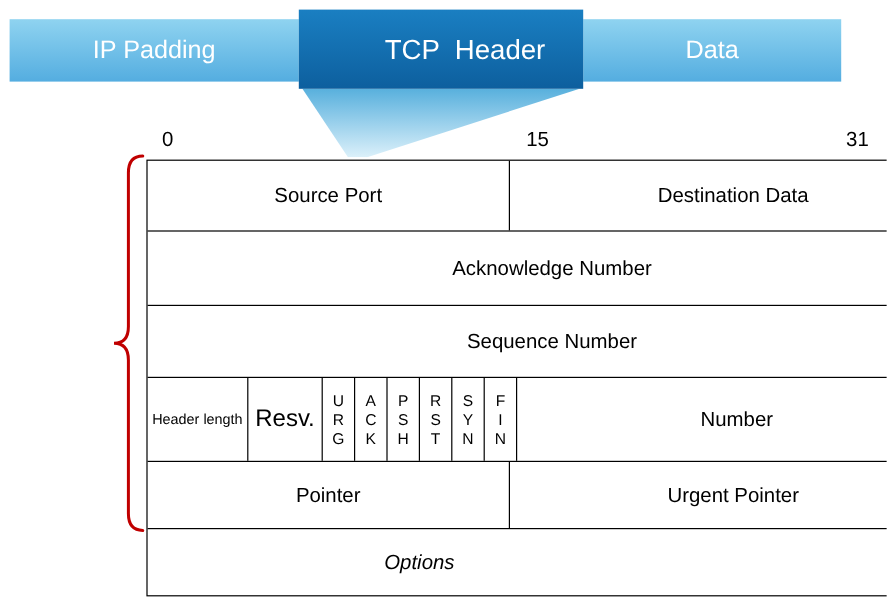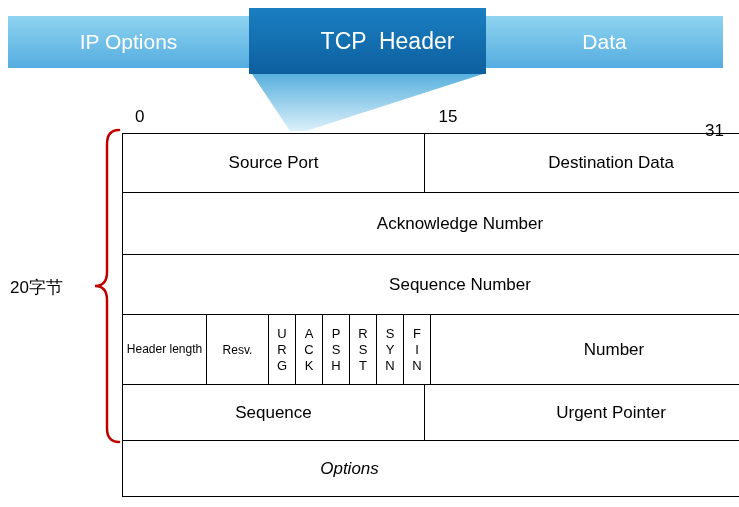--- a/index.html
+++ b/index.html
@@ -22,21 +22,21 @@
     justify-content: center;
     color: #ffffff;
   }
   .bar-light {
     background: linear-gradient(180deg, var(--light-blue-top, #8fd3f0) 0%, var(--light-blue-bottom, #54ade0) 100%);
     font-size: 21px;
     top: 16px;
     height: 52px;
   }
   .bar-seg.ip   { left: 8px;   width: 241px; }
-  .bar-seg.data { left: 486px; width: 237px; }
+  .bar-seg.data { left: 486px; width: 215px; }
   .bar-dark {
     background: linear-gradient(180deg, var(--dark-blue-top, #1a7fc2) 0%, var(--dark-blue-bottom, #0d5f9e) 100%);
     font-size: 23px;
     left: 249px; top: 8px; width: 237px; height: 66px;
     z-index: 2;
     padding-left: 40px;
   }
   .bar-label { white-space: pre; }
 
   
@@ -51,21 +51,21 @@
   .bit-scale {
     position: absolute;
     left: 122px; top: 104px;
     width: 604px; height: 27px;
     font-size: 17px;
     color: #000;
     z-index: 3;
   }
   .bit-scale .b0  { position: absolute; left: 13px;  top: 3px; }
   .bit-scale .b15 { position: absolute; left: 326px; top: 3px; transform: translateX(-50%); }
-  .bit-scale .b31 { position: absolute; right: 2px;  top: 17px; }
+  .bit-scale .b31 { position: absolute; right: 2px;  top: 3px; }
 
   
   .brace-svg { position: absolute; left: 92px; top: 128px; width: 30px; height: 316px; }
   .brace-path {
     fill: none;
     stroke: var(--brace-red, #c00000);
     stroke-width: 2.5;
     stroke-linecap: round;
   }
   .byte-label {
@@ -98,39 +98,39 @@
     align-items: center;
     justify-content: center;
     text-align: center;
     font-size: 17px;
     color: #000;
   }
   .cell:last-child { border-right: none; }
   .grow { flex: 1 1 auto; }
   .w-half   { flex: 0 0 302px; }
   .w-hlen   { flex: 0 0 84px; font-size: 12px; line-height: 1.15; }
-  .w-resv   { flex: 0 0 62px; font-size: 12px; }
+  .w-resv   { flex: 0 0 62px; font-size: 20px; }
   .w-flag   { flex: 0 0 27px; }
   .w-opts   { flex: 0 0 453px; border-right: 1.5px dashed #000; }
   .flag-text {
     writing-mode: vertical-lr;
     text-orientation: upright;
     font-size: 13px;
     line-height: 1;
     letter-spacing: 1px;
   }
 </style>
 </head>
 <body>
 
 <div class="canvas">
 
   <div>
     <div class="bar-seg bar-light ip">
-      <span class="bar-label">IP Options</span>
+      <span class="bar-label">IP Padding</span>
     </div>
     <div class="bar-seg bar-dark">
       <span class="bar-label">TCP  Header</span>
     </div>
     <div class="bar-seg bar-light data">
       <span class="bar-label">Data</span>
     </div>
   </div>
 
   <svg class="funnel" viewBox="0 0 739 57" aria-hidden="true">
@@ -145,21 +145,20 @@
 
   <div class="bit-scale">
     <span class="b0">0</span>
     <span class="b15">15</span>
     <span class="b31">31</span>
   </div>
 
   <svg class="brace-svg" viewBox="0 0 30 316" aria-hidden="true">
     <path class="brace-path" d="M 27 2 Q 15 2 15 16 L 15 144 Q 15 158 3 158 Q 15 158 15 172 L 15 300 Q 15 314 27 314"></path>
   </svg>
-  <div class="byte-label">20字节</div>
 
   <div class="tcp-table">
 
     <div class="trow r1">
       <div class="cell w-half">Source Port</div>
       <div class="cell grow">Destination Data</div>
     </div>
 
     <div class="trow r3">
       <div class="cell grow">Acknowledge Number</div>
@@ -187,21 +186,21 @@
       <div class="cell w-flag">
         <span class="flag-text">SYN</span>
       </div>
       <div class="cell w-flag">
         <span class="flag-text">FIN</span>
       </div>
       <div class="cell grow">Number</div>
     </div>
 
     <div class="trow r5">
-      <div class="cell w-half">Sequence</div>
+      <div class="cell w-half">Pointer</div>
       <div class="cell grow">Urgent Pointer</div>
     </div>
 
     <div class="trow r6">
       <div class="cell w-opts">Options</div>
     </div>
 
   </div>
 
 </div>

